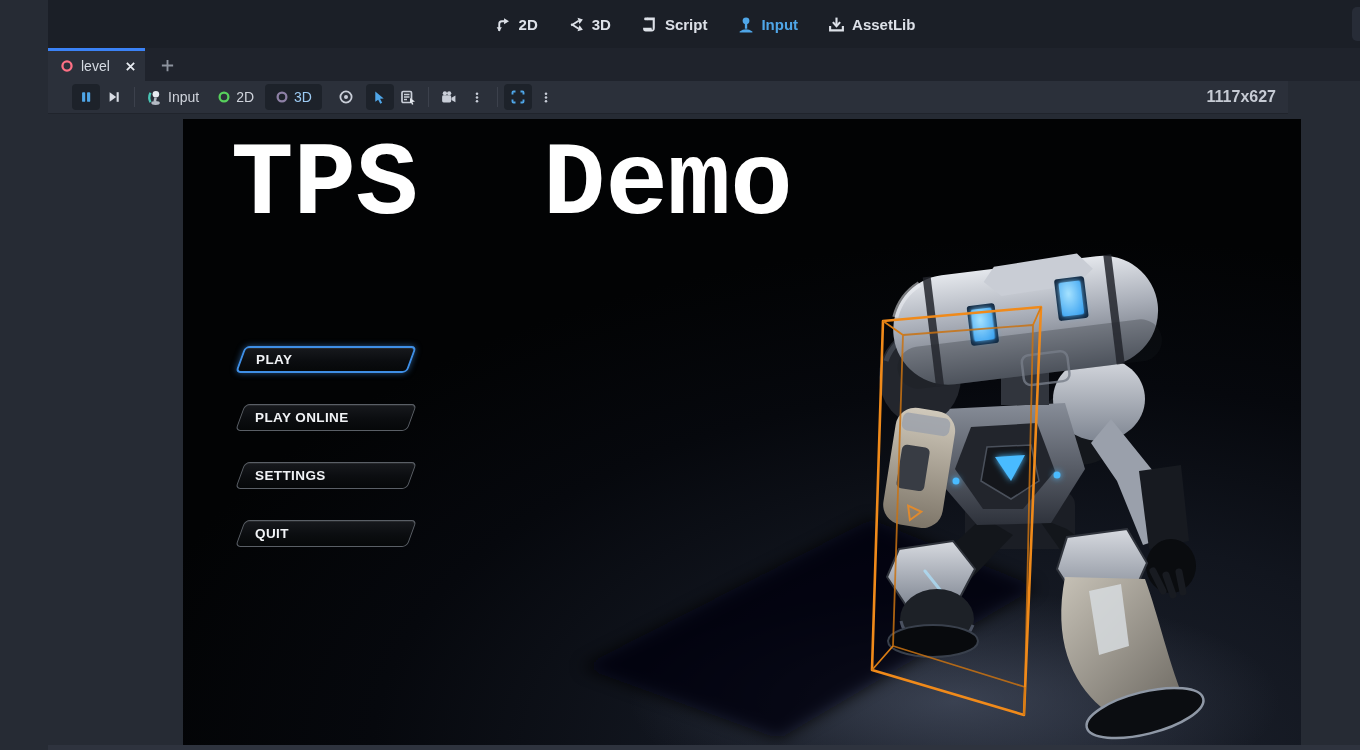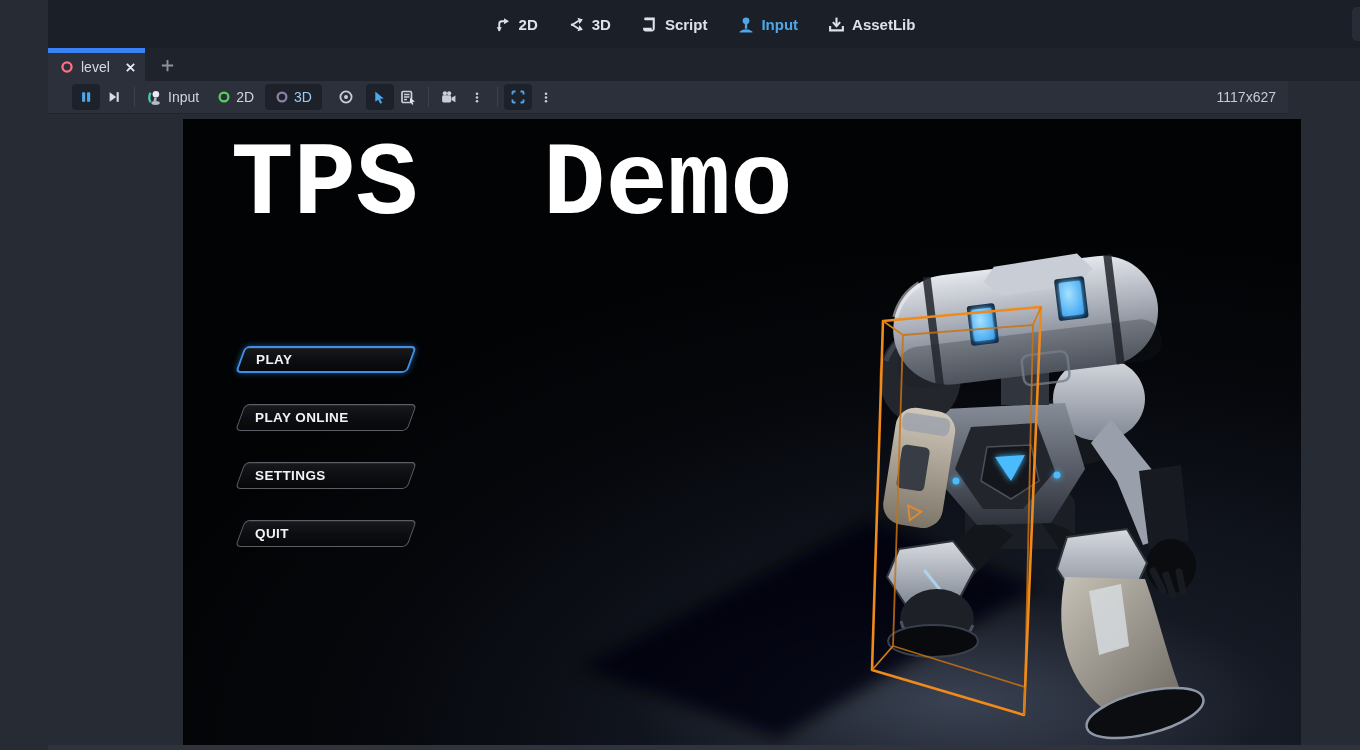--- a/index.html
+++ b/index.html
@@ -16,40 +16,40 @@
   .ws-tab.active .lbl { color:#4fa6e8; }
   .icon { display:inline-flex; align-items:center; justify-content:center; }
   .playback-box { position:absolute; right:-16px; top:7px; width:72px; height:34px;
     background:#272c37; border-radius:5px; display:flex; align-items:center;
     padding-left:11px; gap:13px; }
 
   
   .tabbar { position:absolute; left:0; top:48px; width:1360px; height:33px;
     background:#1f232c; }
   .scene-tab { position:absolute; left:0; top:0; width:97px; height:33px;
-    background:#2b303a; border-top:5px solid #3b82f6; display:flex;
+    background:#2b303a; border-top:3px solid #3b82f6; display:flex;
     align-items:center; gap:7px; padding:0 8px 0 12px; cursor:pointer; }
   .scene-tab .lbl { font-size:14px; color:#d5dae2; flex:1; }
   .add-tab { position:absolute; left:106px; top:4px; width:26px; height:26px;
     display:flex; align-items:center; justify-content:center; cursor:pointer; }
   .expand-btn { position:absolute; right:8px; top:4px; width:26px; height:26px;
     display:flex; align-items:center; justify-content:center; cursor:pointer; }
 
   
   .toolbar { position:absolute; left:0; top:81px; width:1240px; height:33px;
     background:#2b303a; display:flex; align-items:center; padding-left:24px;
     border-bottom:1px solid #20242c; }
   .tb-btn { height:26px; min-width:28px; display:flex; align-items:center;
     justify-content:center; gap:5px; border-radius:4px; padding:0 5px;
     cursor:pointer; }
   .tb-btn.pressed { background:#1d222a; }
   .tb-sep { width:1px; height:20px; background:#3c414c; margin:0 6px; }
   .tb-lbl { font-size:14px; color:#d0d4dc; }
   .tb-lbl.blue { color:#9ccaf2; }
-  .tb-right { margin-left:auto; padding-right:12px; font-size:14px; color:#c6cbd4; }
+  .tb-right { margin-left:auto; padding-right:12px; font-size:16px; color:#c6cbd4;font-weight:bold; }
 
   
   .main { position:absolute; left:0; top:114px; width:1360px; height:636px;
     background:#262b34; }
   .bottom-strip { position:absolute; left:0; bottom:0; width:1360px; height:5px;
     background:#2e333e; }
   .viewport { position:absolute; left:135px; top:5px; width:1118px; height:626px;
     overflow:hidden; cursor:default;
     background:
       radial-gradient(ellipse 440px 150px at 69% 93%, rgba(92,102,124,0.50) 0%, rgba(92,102,124,0.16) 48%, rgba(92,102,124,0) 74%),

